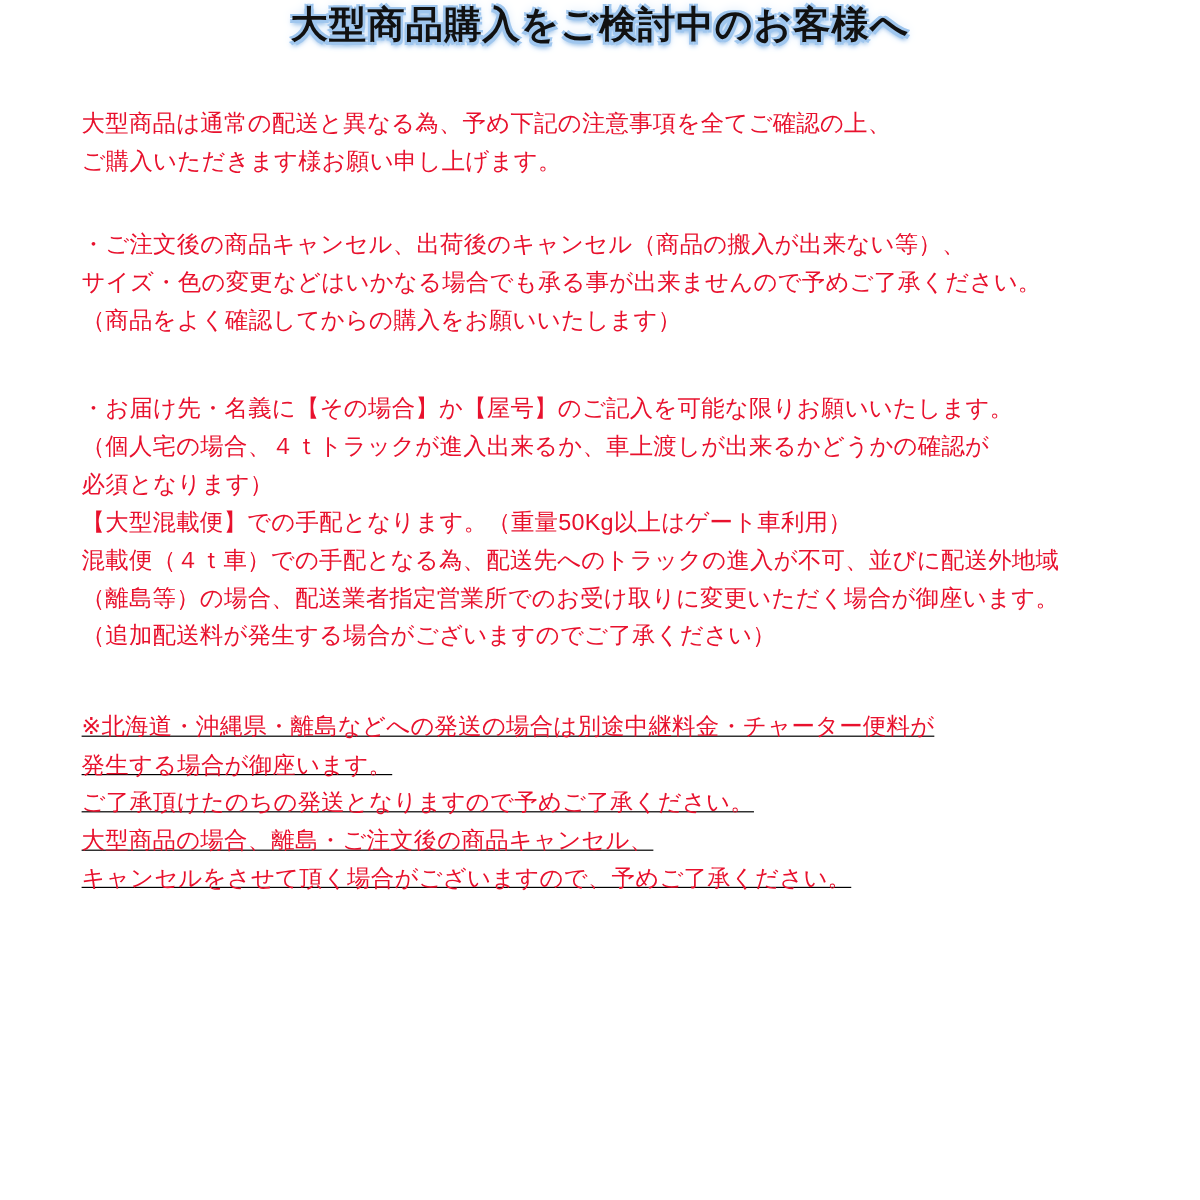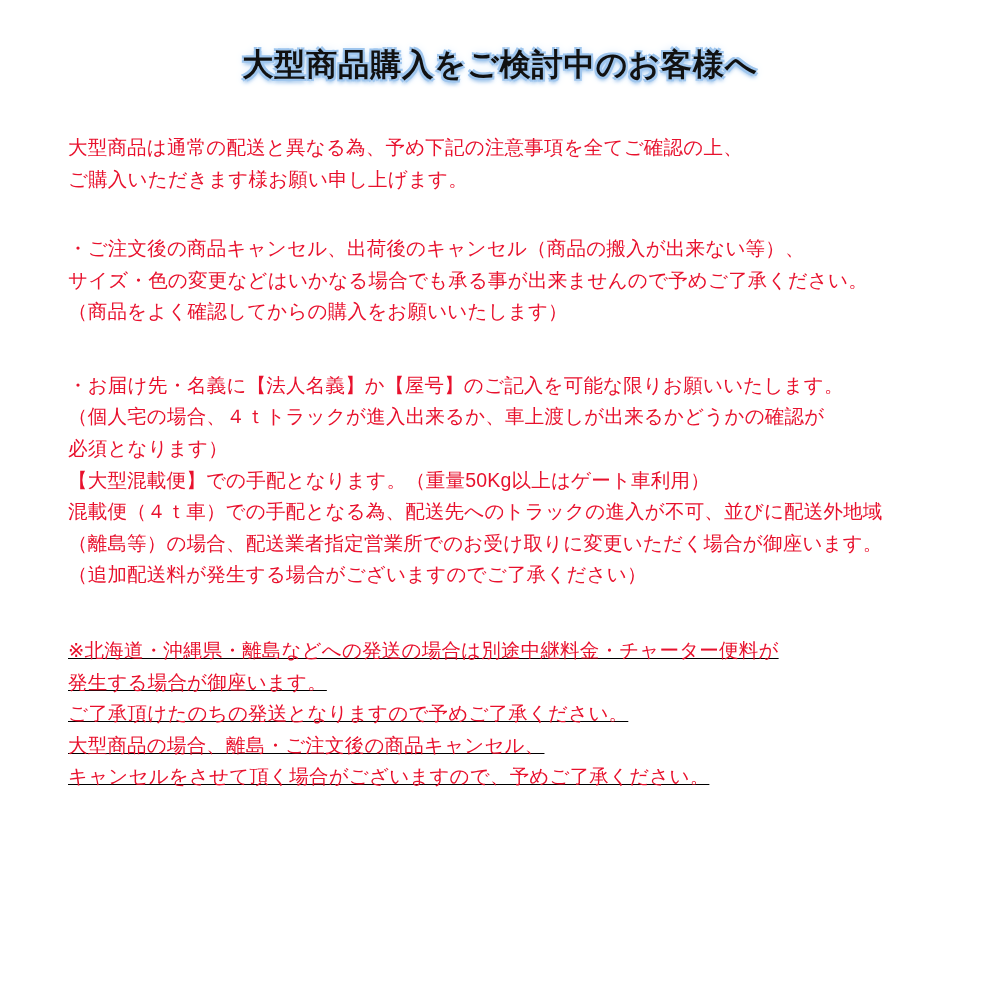--- a/index.html
+++ b/index.html
@@ -17,21 +17,20 @@
     position: relative;
     width: 1000px;
     height: 1000px;
     box-sizing: border-box;
     background: #ffffff;
   }
 
   
   .title-wrap {
     text-align: center;
-    padding-top: 44px;
   }
   .title {
     display: inline-block;
     font-size: 31px;
     font-weight: bold;
     letter-spacing: 1px;
     color: #111111;
     text-shadow:
       2px 2px 0 #9fc6ee,
       -2px 2px 0 #9fc6ee,
@@ -77,21 +76,21 @@
       <div class="line">ご購入いただきます様お願い申し上げます。</div>
     </div>
 
     <div class="block b2">
       <div class="line">・ご注文後の商品キャンセル、出荷後のキャンセル（商品の搬入が出来ない等）、</div>
       <div class="line">サイズ・色の変更などはいかなる場合でも承る事が出来ませんので予めご了承ください。</div>
       <div class="line">（商品をよく確認してからの購入をお願いいたします）</div>
     </div>
 
     <div class="block b3">
-      <div class="line">・お届け先・名義に【法人名義】か【屋号】のご記入を可能な限りお願いいたします。</div>
+      <div class="line">・お届け先・名義に【その場合】か【屋号】のご記入を可能な限りお願いいたします。</div>
       <div class="line">（個人宅の場合、４ｔトラックが進入出来るか、車上渡しが出来るかどうかの確認が</div>
       <div class="line">必須となります）</div>
       <div class="line">【大型混載便】での手配となります。（重量50Kg以上はゲート車利用）</div>
       <div class="line">混載便（４ｔ車）での手配となる為、配送先へのトラックの進入が不可、並びに配送外地域</div>
       <div class="line">（離島等）の場合、配送業者指定営業所でのお受け取りに変更いただく場合が御座います。</div>
       <div class="line">（追加配送料が発生する場合がございますのでご了承ください）</div>
     </div>
 
     <div class="block b4">
       <div class="line">※北海道・沖縄県・離島などへの発送の場合は別途中継料金・チャーター便料が</div>

